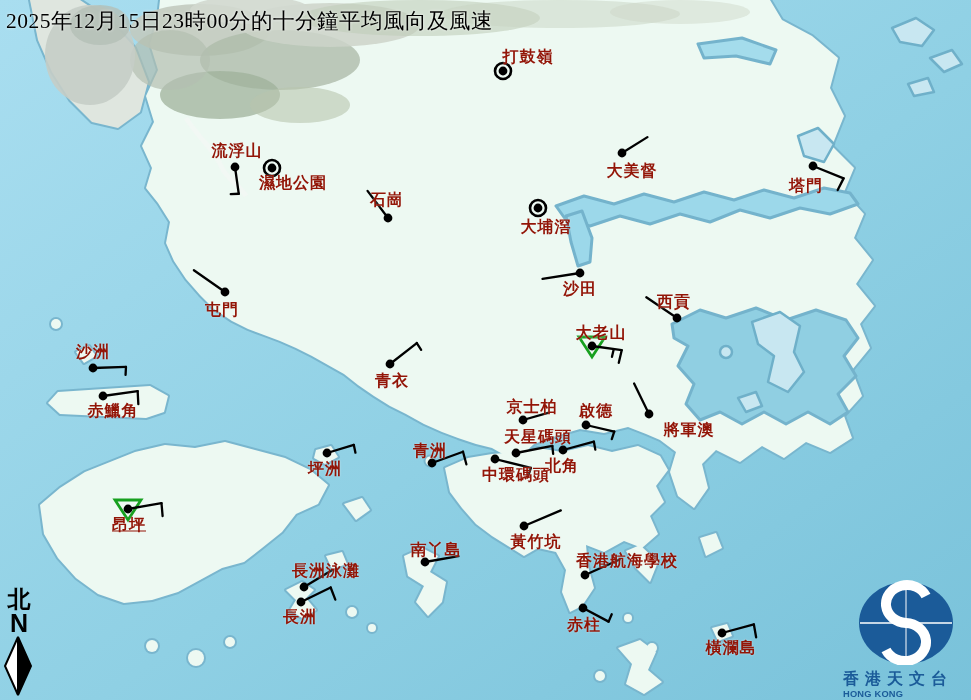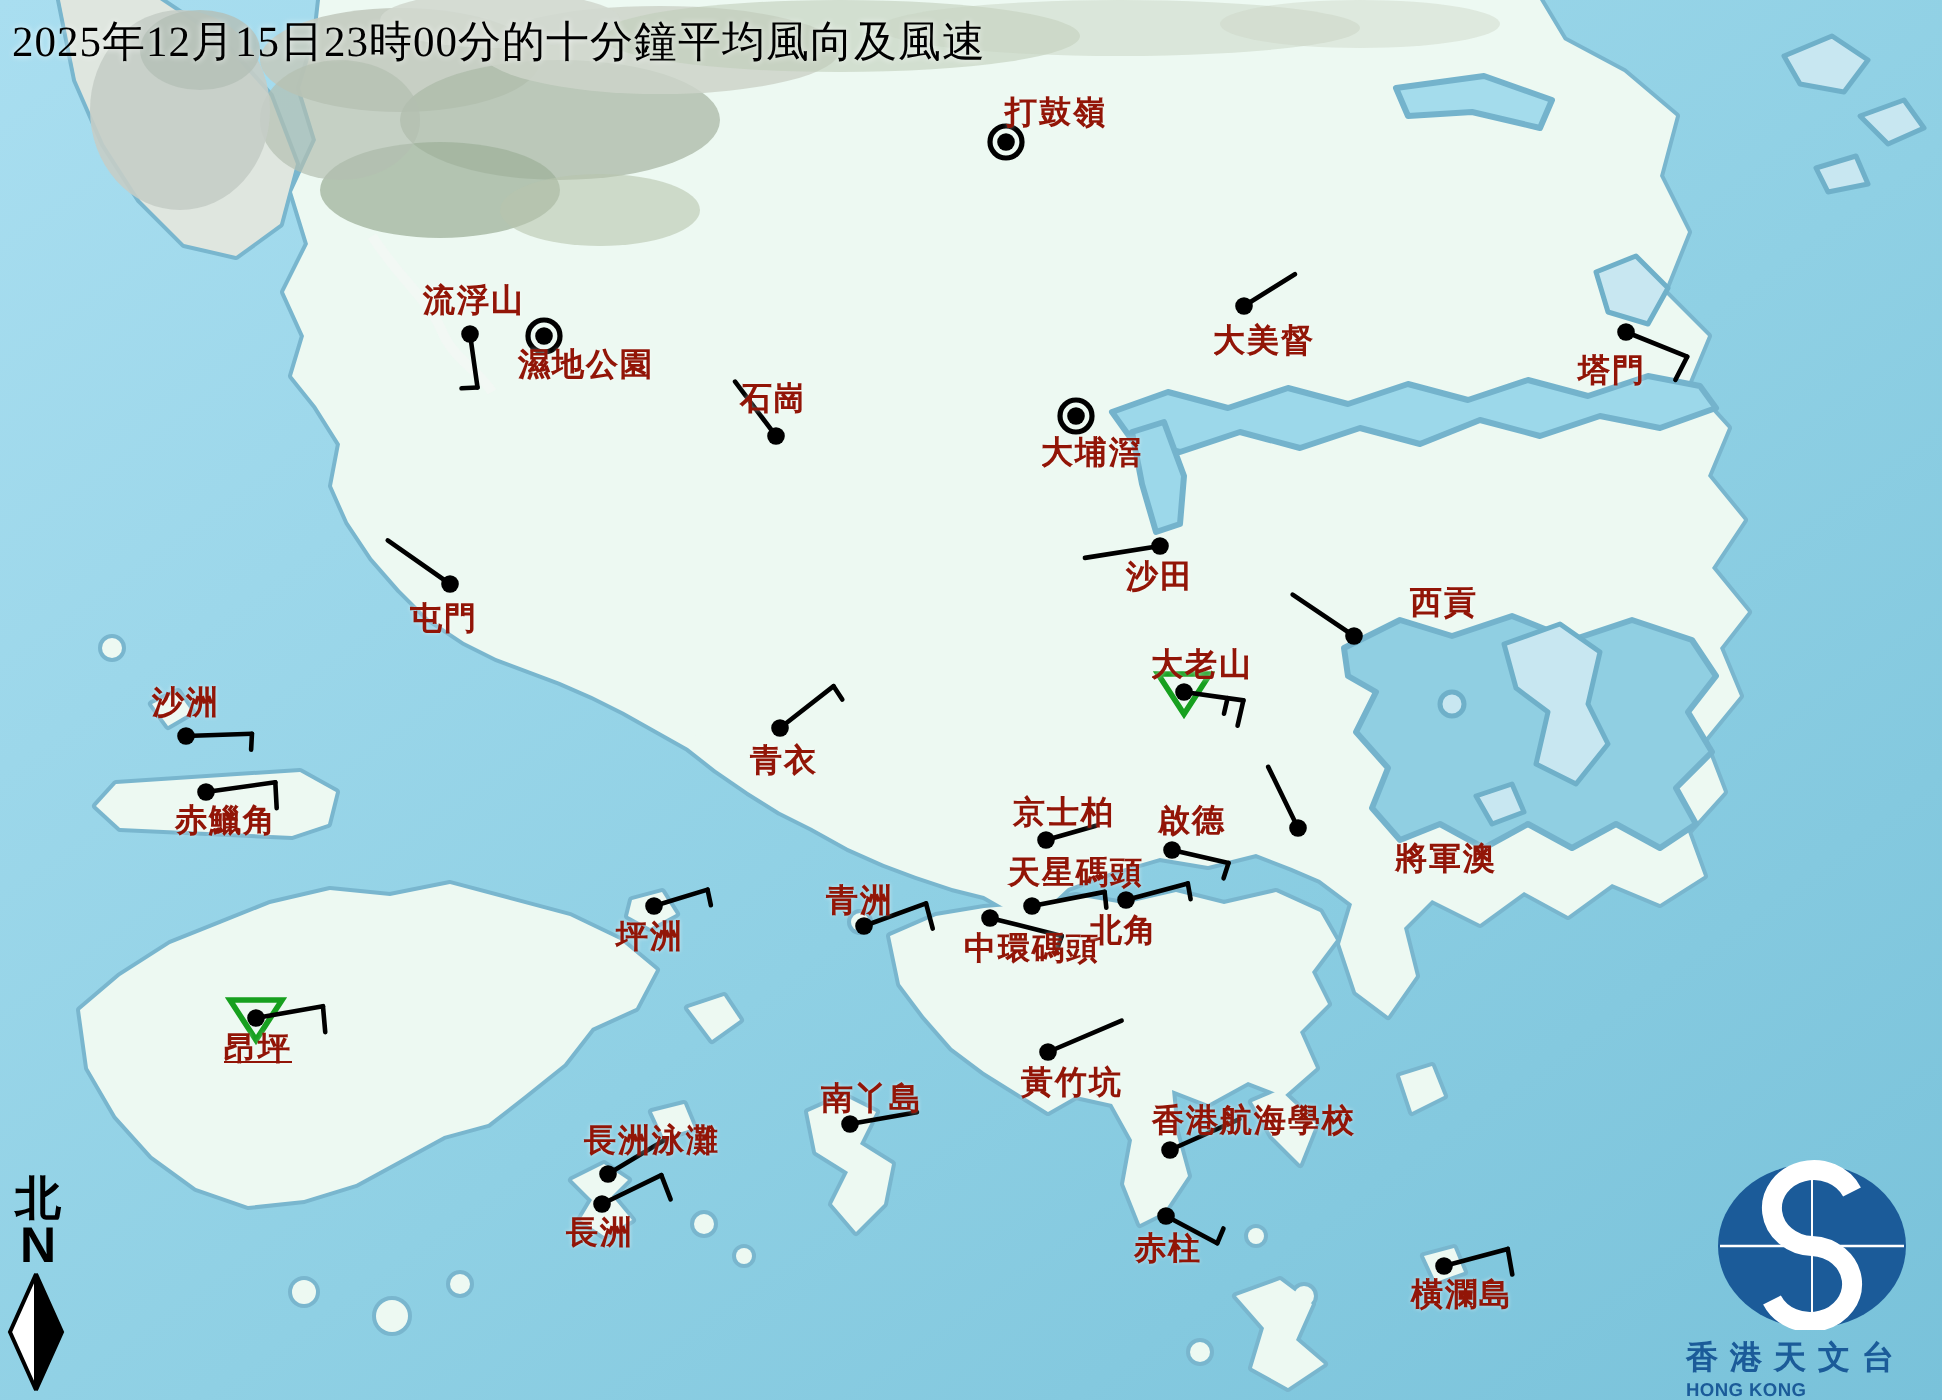--- a/index.html
+++ b/index.html
@@ -279,26 +279,26 @@
       <div class="station-label" style="left: 237px; top: 151px;">流浮山</div>
       <div class="station-label" style="left: 293px; top: 183px;">濕地公園</div>
       <div class="station-label" style="left: 387px; top: 200px;">石崗</div>
       <div class="station-label" style="left: 546px; top: 227px;">大埔滘</div>
       <div class="station-label" style="left: 632px; top: 171px; font-family: Liberation Serif, serif;">大美督</div>
       <div class="station-label" style="left: 806px; top: 186px;">塔門</div>
       <div class="station-label" style="left: 222px; top: 310px;">屯門</div>
       <div class="station-label" style="left: 93px; top: 352px;">沙洲</div>
       <div class="station-label" style="left: 113px; top: 411px;">赤鱲角</div>
       <div class="station-label" style="left: 580px; top: 289px;">沙田</div>
-      <div class="station-label" style="left: 674px; top: 302px; margin-left: 48px;">西貢</div>
+      <div class="station-label" style="left: 674px; top: 302px;">西貢</div>
       <div class="station-label" style="left: 601px; top: 333px;">大老山</div>
       <div class="station-label" style="left: 392px; top: 381px;">青衣</div>
       <div class="station-label" style="left: 532px; top: 407px;">京士柏</div>
       <div class="station-label" style="left: 596px; top: 411px;">啟德</div>
-      <div class="station-label" style="left: 699px; top: 430px; padding-left: 48px;">將軍澳</div>
+      <div class="station-label" style="left: 665px; top: 430px; padding-left: 48px;">將軍澳</div>
       <div class="station-label" style="left: 538px; top: 437px; font-family: Liberation Serif, serif;">天星碼頭</div>
       <div class="station-label" style="left: 562px; top: 466px;">北角</div>
       <div class="station-label" style="left: 516px; top: 475px;">中環碼頭</div>
       <div class="station-label" style="left: 430px; top: 451px;">青洲</div>
       <div class="station-label" style="left: 325px; top: 469px;">坪洲</div>
       <div class="station-label" style="left: 129px; top: 525px; text-decoration: underline;">昂坪</div>
       <div class="station-label" style="left: 536px; top: 542px;">黃竹坑</div>
       <div class="station-label" style="left: 436px; top: 550px;">南丫島</div>
       <div class="station-label" style="left: 627px; top: 561px;">香港航海學校</div>
       <div class="station-label" style="left: 326px; top: 571px;">長洲泳灘</div>

